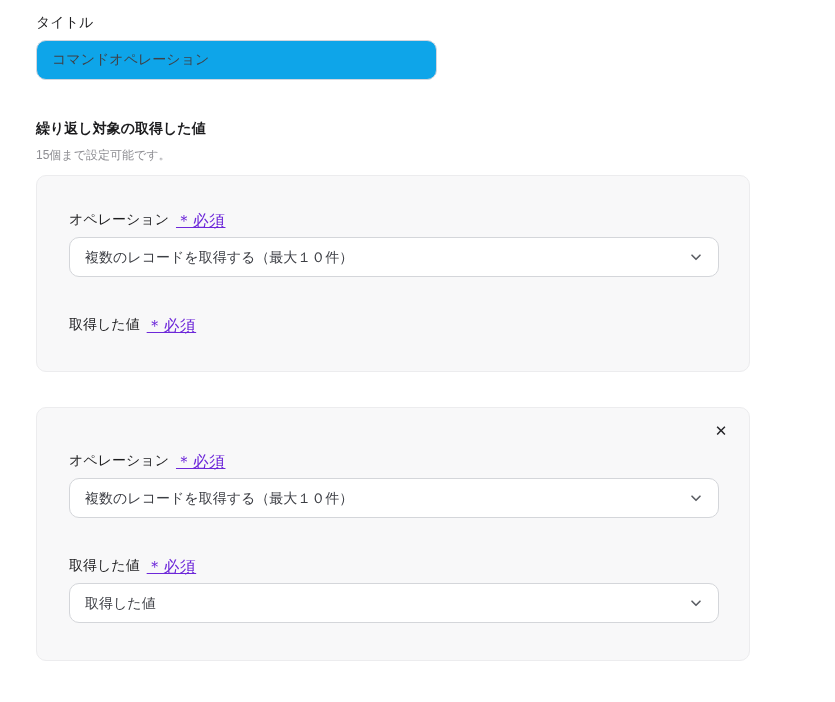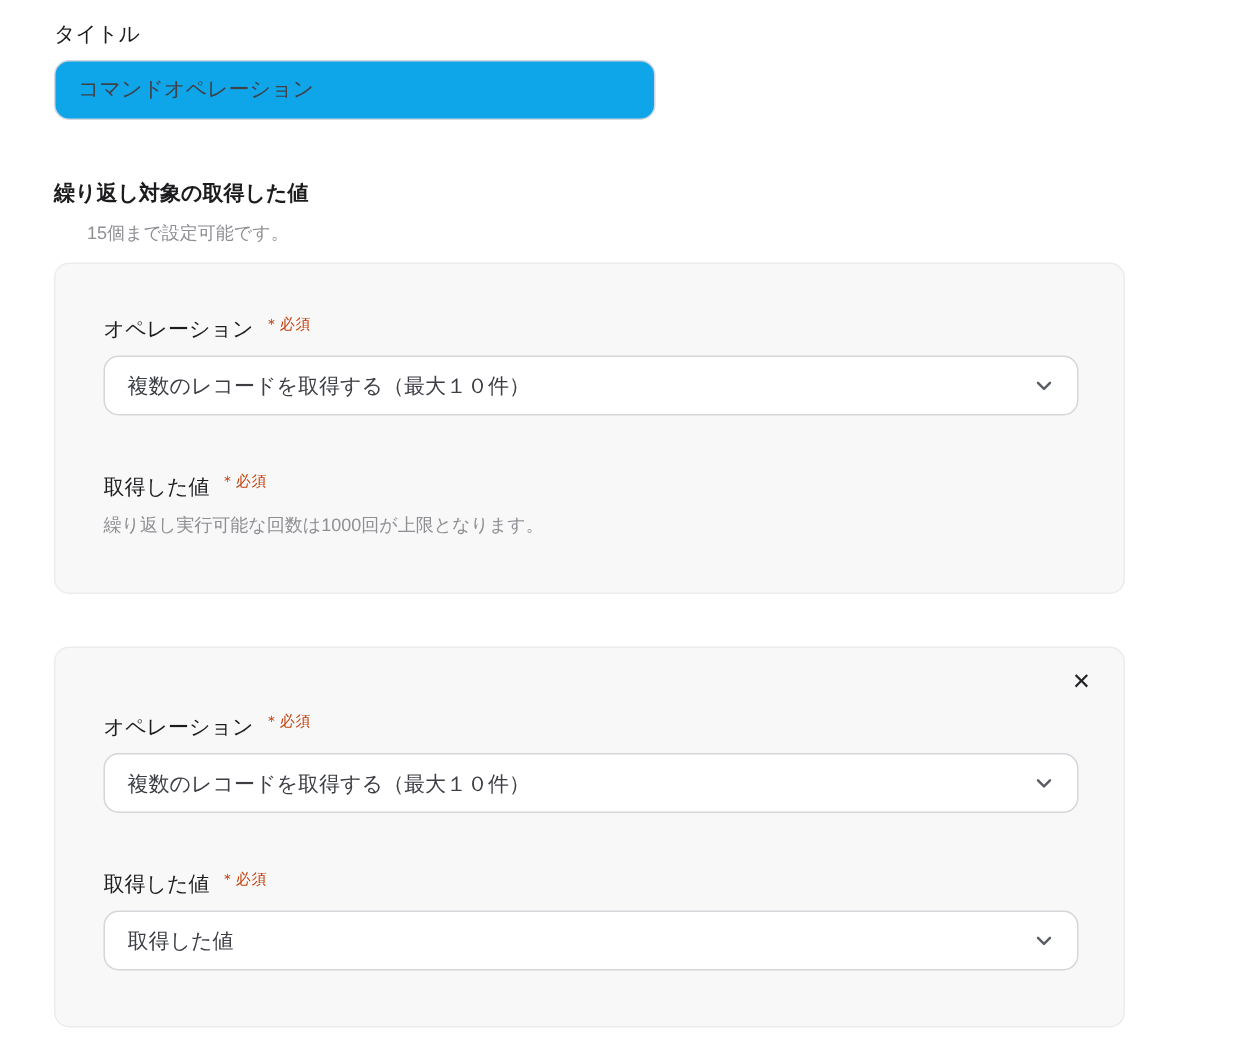--- a/index.html
+++ b/index.html
@@ -38,21 +38,20 @@
     font-size: 14px;
     font-weight: 700;
     color: #1c1c1e;
     line-height: 20px;
   }
   .section-description {
     margin-top: 9px;
     font-size: 12px;
     color: #8e8e93;
     line-height: 16px;
-    margin-left: 22px;
   }
   .card {
     position: relative;
     margin-top: 12px;
     width: 714px;
     background: #f8f8f9;
     border: 1px solid #ececee;
     border-radius: 10px;
     padding: 33px 32px 37px 32px;
   }
@@ -71,28 +70,29 @@
     font-size: 15px;
     line-height: 18px;
     color: #232327;
     cursor: pointer;
     padding: 0;
     text-align: center;
     font-family: inherit;
   }
   .label-row {
     display: flex;
-    align-items: flex-start;
+    align-items: flex-end;
     gap: 7px;
   }
   .required-badge {
-    font-size: 10px;
-    color: #c2410c;
+    font-size: 16px;
+    color: #6d28d9;
     line-height: 16px;
     letter-spacing: 0.5px;
+    text-decoration: underline;
   }
   .select-box {
     margin-top: 8px;
     width: 650px;
     height: 40px;
     background: #ffffff;
     border: 1px solid #d4d6da;
     border-radius: 10px;
     padding: 0 14px 0 15px;
     display: flex;
@@ -142,21 +142,20 @@
         <svg class="chevron" viewBox="0 0 16 16">
           <polyline points="4,6.2 8,10.3 12,6.2" fill="none" stroke="#5a5d63" stroke-width="1.6" stroke-linecap="round" stroke-linejoin="round"></polyline>
         </svg>
       </div>
     </div>
     <div class="field-group">
       <div class="label-row">
         <span class="field-label">取得した値</span>
         <span class="required-badge">＊必須</span>
       </div>
-      <div class="input-help">繰り返し実行可能な回数は1000回が上限となります。</div>
     </div>
   </div>
 
   <div class="card card-second">
     <button class="close-button">✕</button>
     <div class="field-group">
       <div class="label-row">
         <span class="field-label">オペレーション</span>
         <span class="required-badge">＊必須</span>
       </div>

